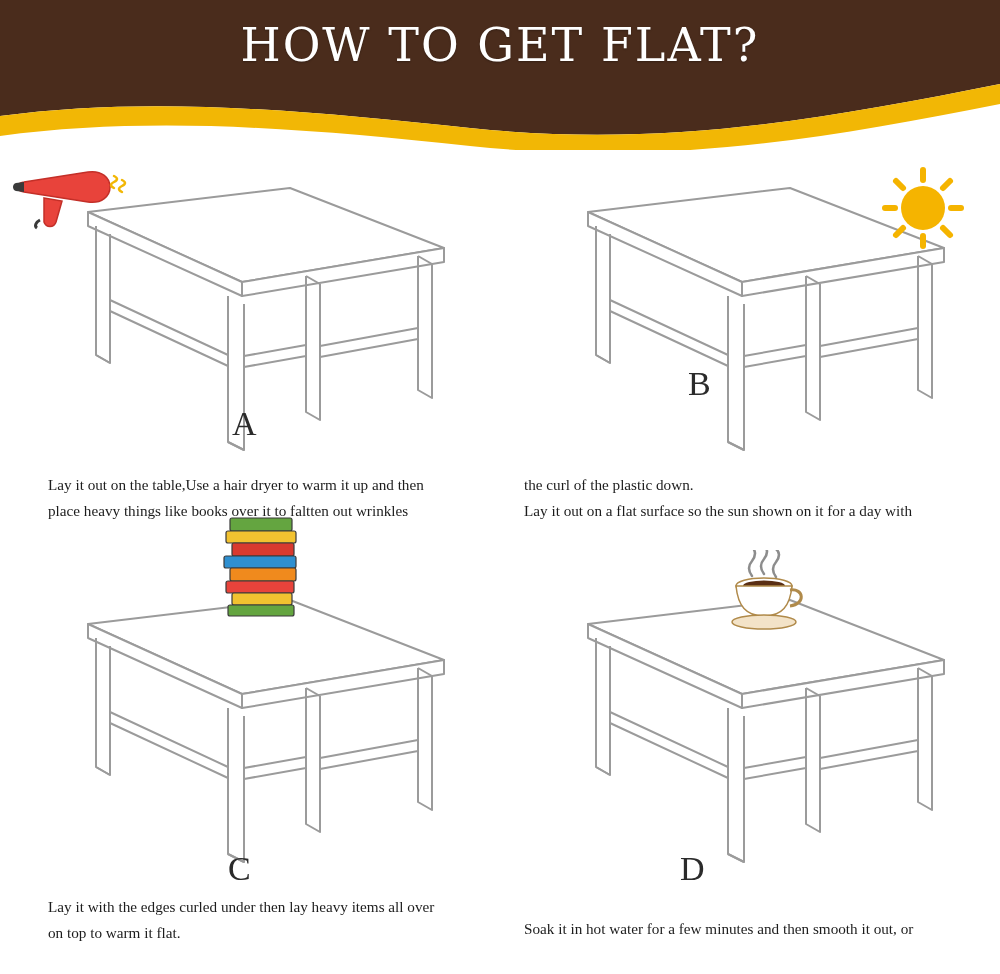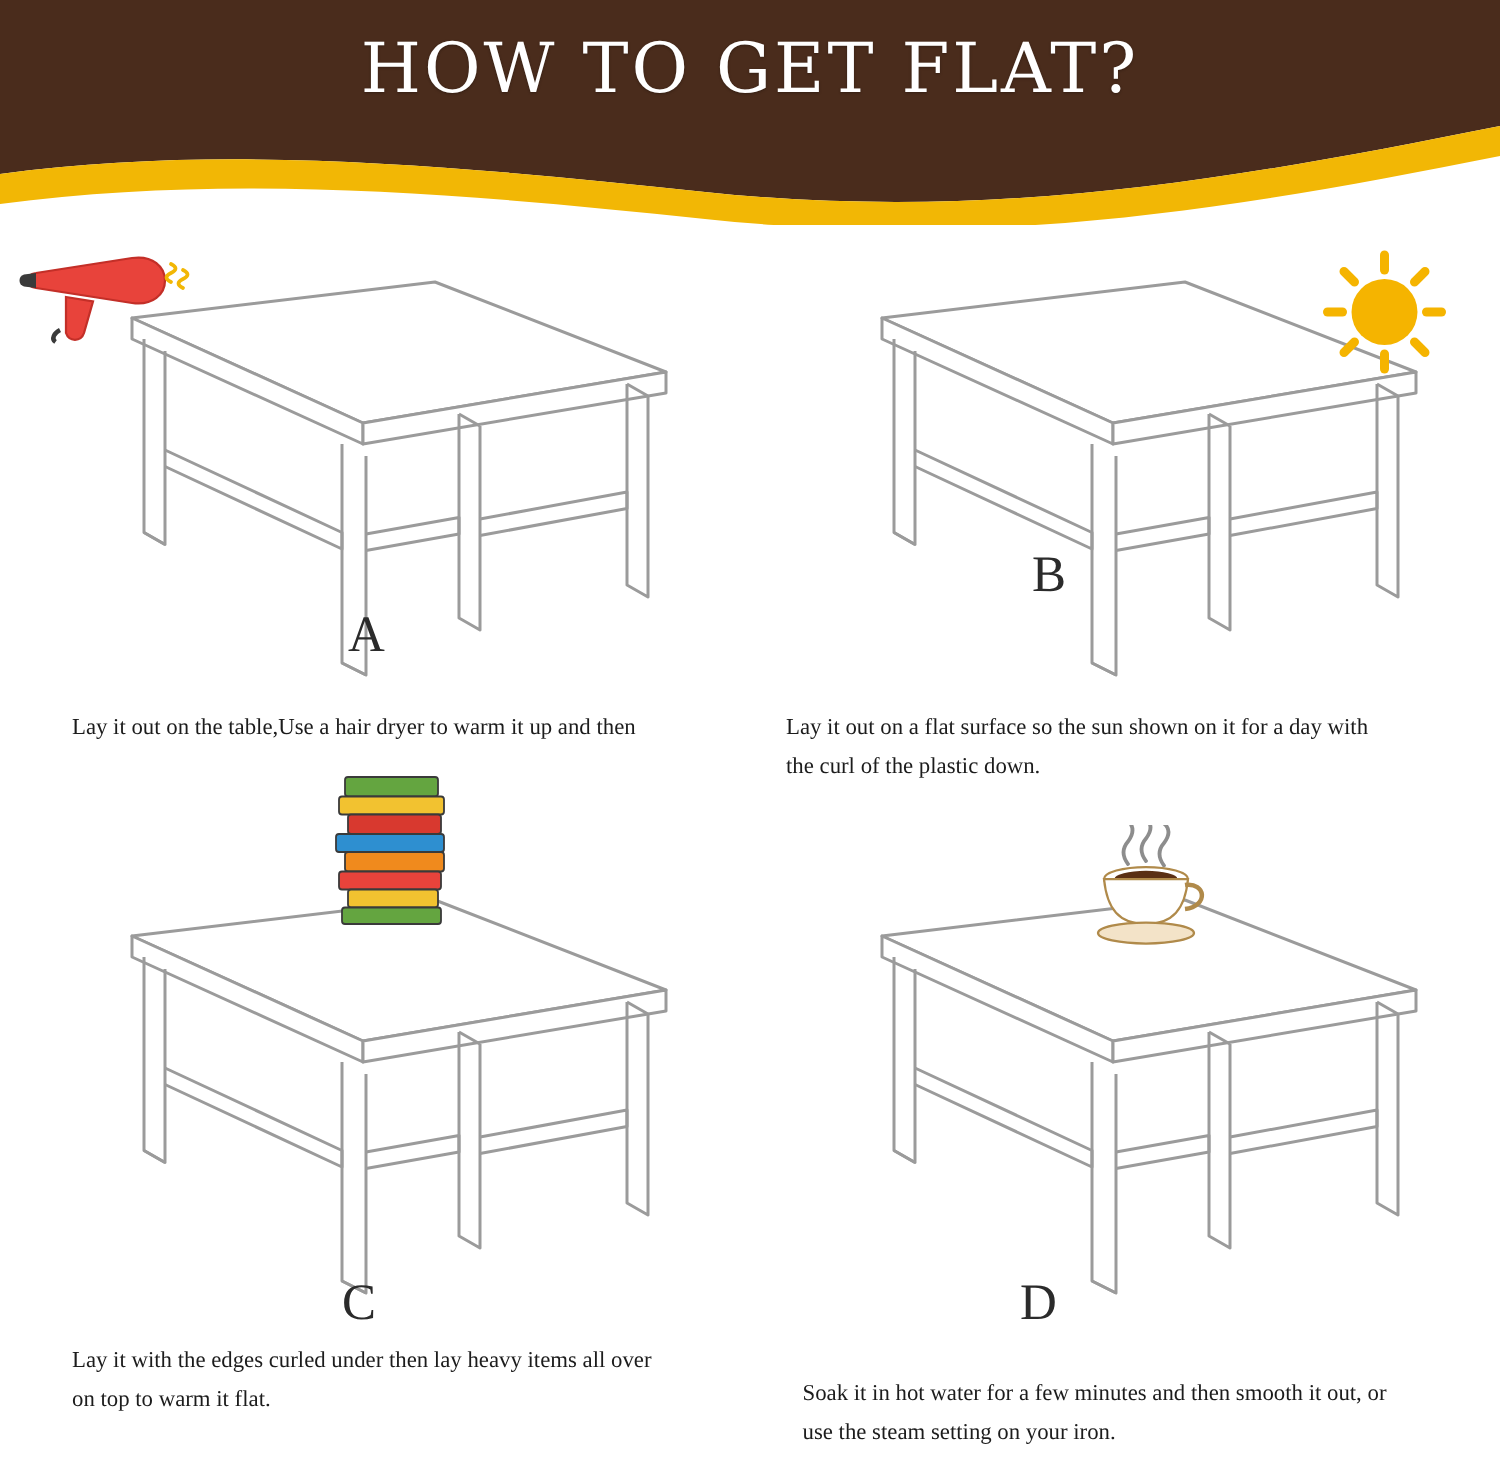--- a/index.html
+++ b/index.html
@@ -88,21 +88,21 @@
 
   
   .panel-a .panel-letter { left: 232px; top: 255px; }
   .panel-b .panel-letter { left: 188px; top: 215px; }
   .panel-c .panel-letter { left: 228px; top: 700px; }
   .panel-d .panel-letter { left: 180px; top: 700px; }
 
   .panel-a .panel-caption { top: 322px; }
   .panel-b .panel-caption { top: 322px; left: 24px; width: 450px; }
   .panel-c .panel-caption { top: 766px; }
-  .panel-d .panel-caption { top: 766px; left: 24px; width: 450px; margin-left: 11px; }
+  .panel-d .panel-caption { top: 766px; left: 24px; width: 450px; }
 
   
   .panel-c .panel-letter { top: 288px; }
   .panel-d .panel-letter { top: 288px; }
   .panel-c .panel-caption { top: 332px; }
   .panel-d .panel-caption { top: 354px; }
 
   .caption-line { display: block; white-space: nowrap; }
 
   .decor {
@@ -154,20 +154,21 @@
           <g stroke="#f2b705" stroke-width="2.5" fill="none" stroke-linecap="round">
             <path d="M104,16 q6,3 0,6 q-6,3 0,6"></path>
             <path d="M112,20 q6,3 0,6 q-6,3 0,6"></path>
           </g>
         </g>
       </svg>
     </div>
     <div class="panel-letter">A</div>
     <div class="panel-caption">
       <span class="caption-line">Lay it out on the table,Use a hair dryer to warm it up and then</span>
+      <span class="caption-line">place heavy things like books over it to faltten out wrinkles</span>
     </div>
   </div>
 
   <div class="panel panel-b">
     <div class="table-area">
       <svg width="500" height="320" viewBox="0 0 500 320">
         <g fill="none" stroke="#9b9b9b" stroke-width="2" stroke-linejoin="round">
           <polygon points="88,62 290,38 444,98 242,132" fill="#ffffff"></polygon>
           <polygon points="88,62 88,76 242,146 242,132" fill="#ffffff"></polygon>
           <polygon points="242,132 242,146 444,112 444,98" fill="#ffffff"></polygon>
@@ -197,22 +198,22 @@
             <line x1="28" y1="25" x2="35" y2="32"></line>
             <line x1="75" y1="72" x2="82" y2="79"></line>
             <line x1="28" y1="79" x2="35" y2="72"></line>
             <line x1="75" y1="32" x2="82" y2="25"></line>
           </g>
         </g>
       </svg>
     </div>
     <div class="panel-letter">B</div>
     <div class="panel-caption">
+      <span class="caption-line">the curl of the plastic down.</span>
       <span class="caption-line">Lay it out on a flat surface so the sun shown on it for a day with</span>
-      <span class="caption-line">the curl of the plastic down.</span>
     </div>
   </div>
 
   <div class="panel panel-c">
     <div class="table-area">
       <svg width="500" height="320" viewBox="0 0 500 320">
         <g fill="none" stroke="#9b9b9b" stroke-width="2" stroke-linejoin="round">
           <polygon points="88,62 290,38 444,98 242,132" fill="#ffffff"></polygon>
           <polygon points="88,62 88,76 242,146 242,132" fill="#ffffff"></polygon>
           <polygon points="242,132 242,146 444,112 444,98" fill="#ffffff"></polygon>
@@ -284,17 +285,16 @@
           <ellipse cx="52" cy="36" rx="21" ry="5.5" fill="#5a2f14"></ellipse>
           <path d="M24,36 C26,56 34,66 52,66 C70,66 78,56 80,36 Z" fill="#ffffff" stroke="#b08a4a" stroke-width="1.5"></path>
           <path d="M78,40 C92,38 94,54 78,56" fill="none" stroke="#b08a4a" stroke-width="3"></path>
           <ellipse cx="52" cy="72" rx="32" ry="7" fill="#f3e3c8" stroke="#b08a4a" stroke-width="1.5"></ellipse>
         </g>
       </svg>
     </div>
     <div class="panel-letter">D</div>
     <div class="panel-caption">
       <span class="caption-line">Soak it in hot water for a few minutes and then smooth it out, or</span>
-      <span class="caption-line">use the steam setting on your iron.</span>
     </div>
   </div>
 
 </div>
 
 </body></html>

